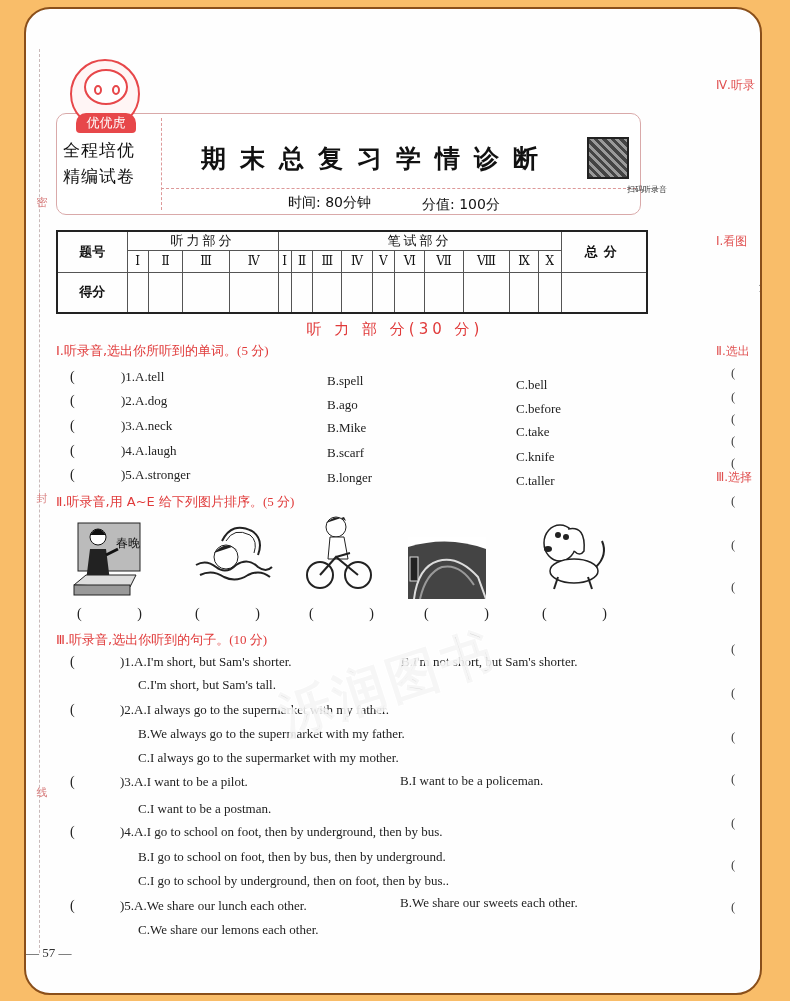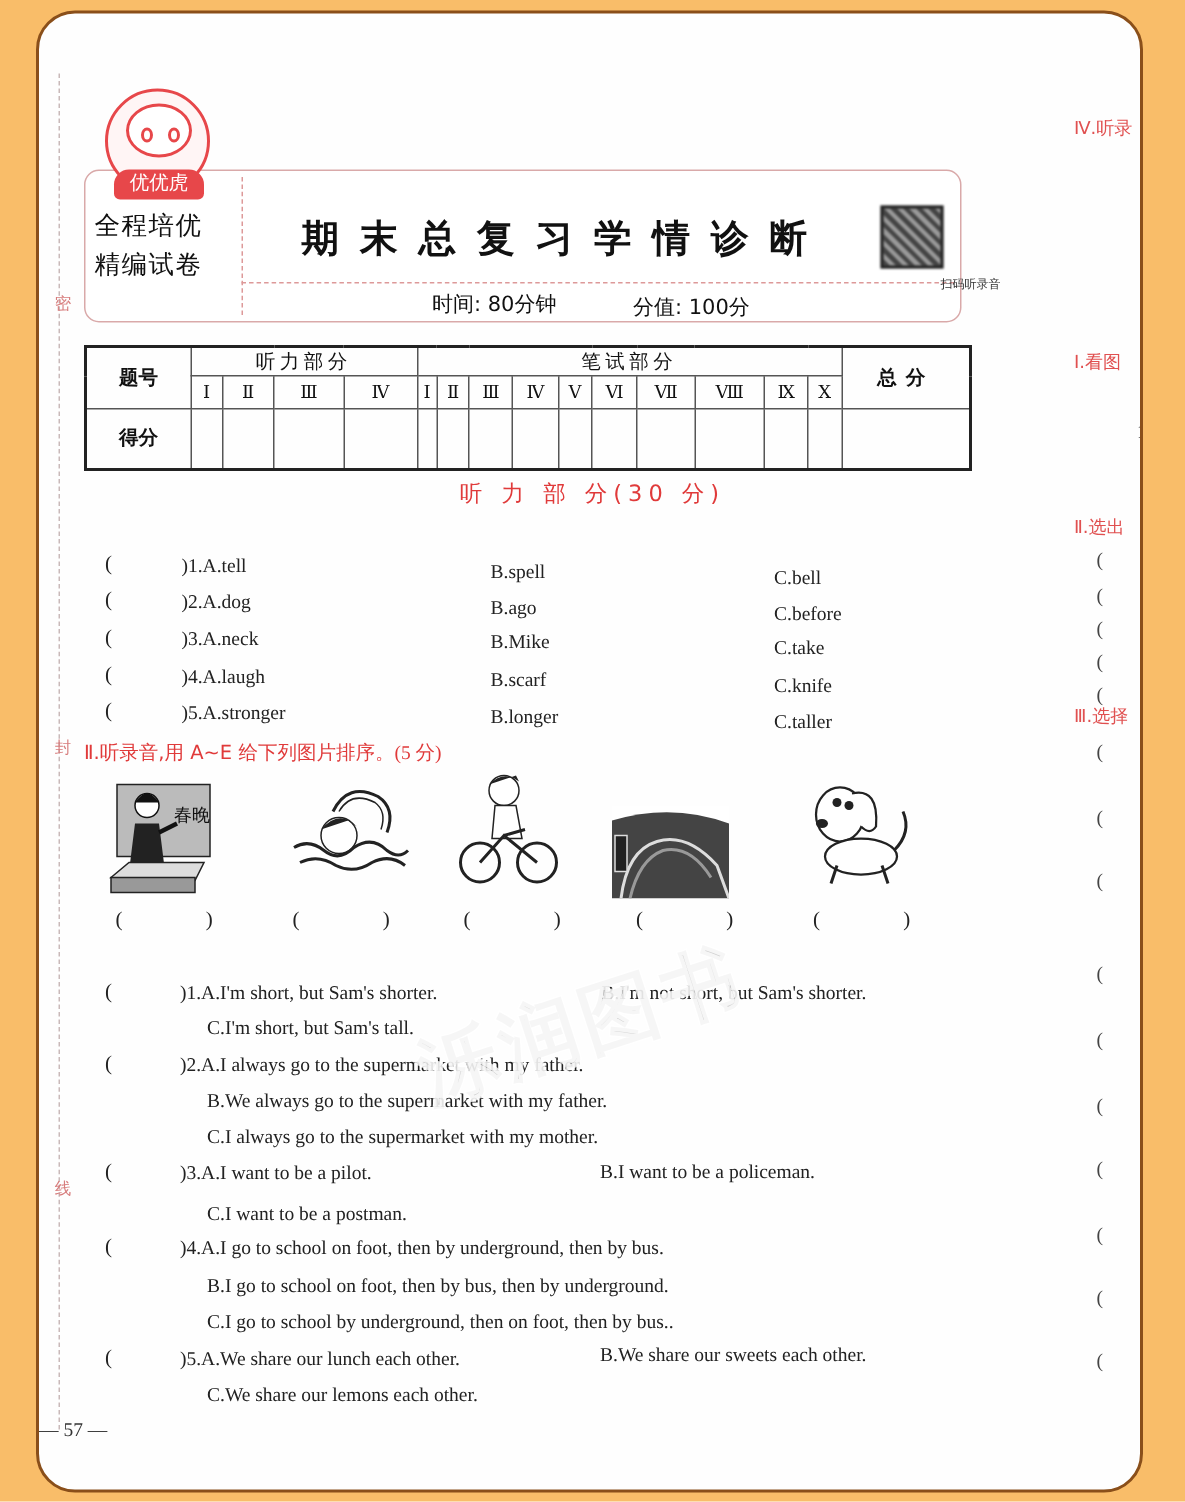--- a/index.html
+++ b/index.html
@@ -166,20 +166,23 @@
           <td></td>
       <td></td>
           <td></td>
       <td></td>
     </tr>
   </tbody>
     </table>
 
   <div class="section-title">听 力 部 分(30 分)</div>
 
+  <div class="part-title" style="top:333px">
+    <span>Ⅰ.听录音,选出你所听到的单词。</span><span class="pts">(5 分)</span>
+  </div>
 
   <div>
     <span class="paren" style="left:44px;top:360px">(</span>
     <span class="q" style="left:95px;top:360px">)1.A.tell</span>
     <span class="q" style="left:301px;top:364px">B.spell</span>
     <span class="q" style="left:490px;top:368px">C.bell</span>
   </div>
   <div>
     <span class="paren" style="left:44px;top:384px">(</span>
     <span class="q" style="left:95px;top:384px">)2.A.dog</span>
@@ -267,20 +270,23 @@
       <line x1="54" y1="56" x2="58" y2="68" stroke="#222" stroke-width="2"></line>
     </svg>
   </div>
 
   <div class="pic-label" style="left:51px">(    )</div>
   <div class="pic-label" style="left:169px">(    )</div>
   <div class="pic-label" style="left:283px">(    )</div>
   <div class="pic-label" style="left:398px">(    )</div>
   <div class="pic-label" style="left:516px">(    )</div>
 
+  <div class="part-title" style="top:622px">
+    <span>Ⅲ.听录音,选出你听到的句子。</span><span class="pts">(10 分)</span>
+  </div>
 
   <div>
     <span class="paren" style="left:44px;top:645px">(</span>
     <span class="q" style="left:94px;top:645px">)1.A.I'm short, but Sam's shorter.</span>
     <span class="q" style="left:375px;top:645px">B.I'm not short, but Sam's shorter.</span>
     <span class="q" style="left:112px;top:668px">C.I'm short, but Sam's tall.</span>
   </div>
   <div>
     <span class="paren" style="left:44px;top:693px">(</span>
     <span class="q" style="left:94px;top:693px">)2.A.I always go to the supermarket with my father.</span>

